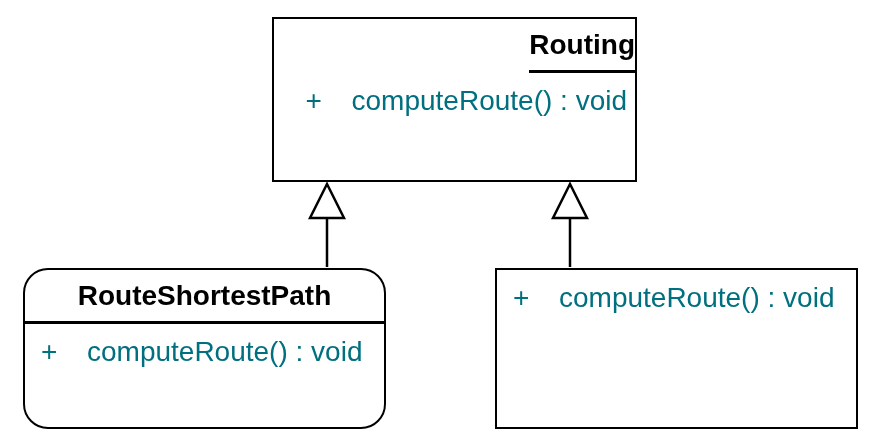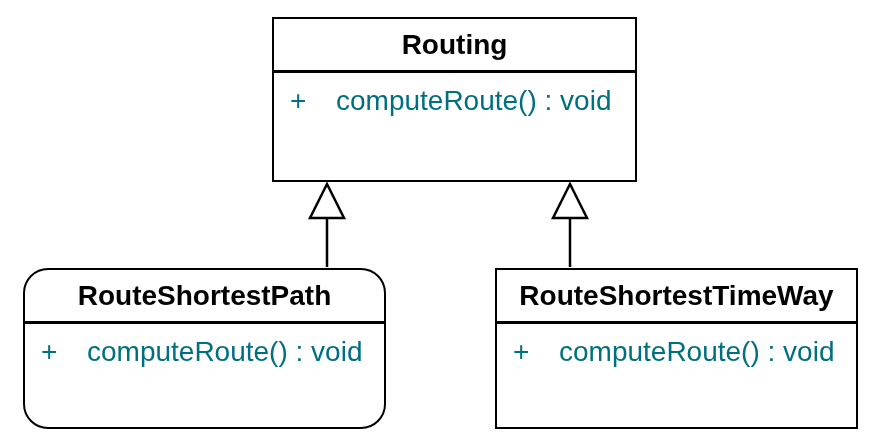--- a/index.html
+++ b/index.html
@@ -42,21 +42,21 @@
     padding: 13px 8px 0 16px;
     font-size: 28px;
     line-height: 30px;
     color: var(--member-color, #006f7f);
     white-space: nowrap;
   }
   .member-vis {
     width: 46px;
     flex: 0 0 46px;
   }
-  #box-routing              { left: 272px; top: 17px;  width: 365px; height: 165px; }
+  #box-routing              { left: 272px; top: 17px;  width: 365px; height: 165px; align-items: flex-end; }
   #box-route-shortest-path  { left: 23px;  top: 268px; width: 363px; height: 161px; border-radius: 25px; }
   #box-route-shortest-time  { left: 495px; top: 268px; width: 363px; height: 161px; }
   #relations-layer {
     position: absolute;
     left: 0; top: 0;
     width: 882px;
     height: 442px;
     pointer-events: none;
   }
   #relations-layer path, #relations-layer line {
@@ -95,21 +95,20 @@
     <div class="class-title">RouteShortestPath</div>
     <div class="class-members">
       <div class="member-row">
         <span class="member-vis">+</span>
         <span class="member-sig">computeRoute() : void</span>
       </div>
     </div>
   </div>
 
   <div class="class-box" id="box-route-shortest-time">
-    <div class="class-title">RouteShortestTimeWay</div>
     <div class="class-members">
       <div class="member-row">
         <span class="member-vis">+</span>
         <span class="member-sig">computeRoute() : void</span>
       </div>
     </div>
   </div>
 
 </div>
 

